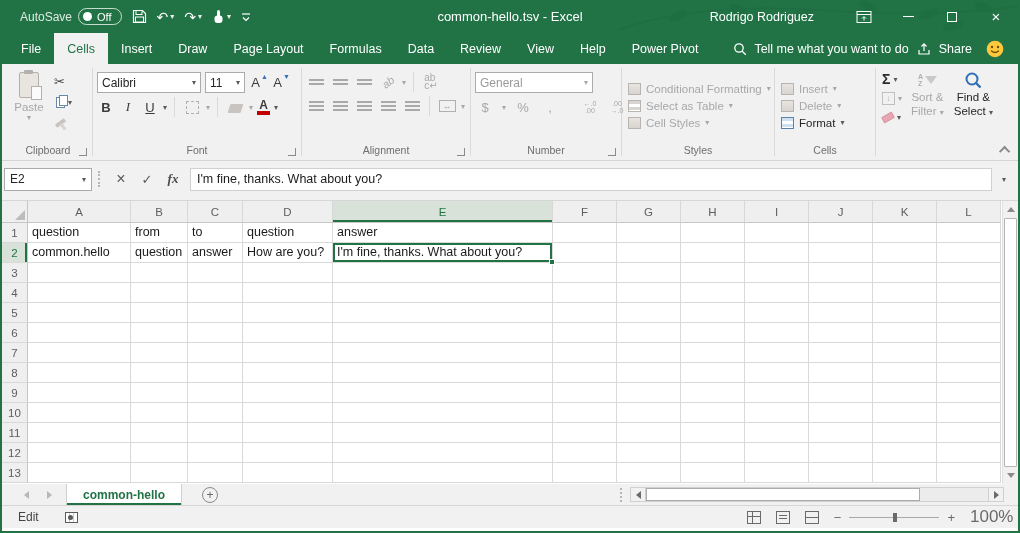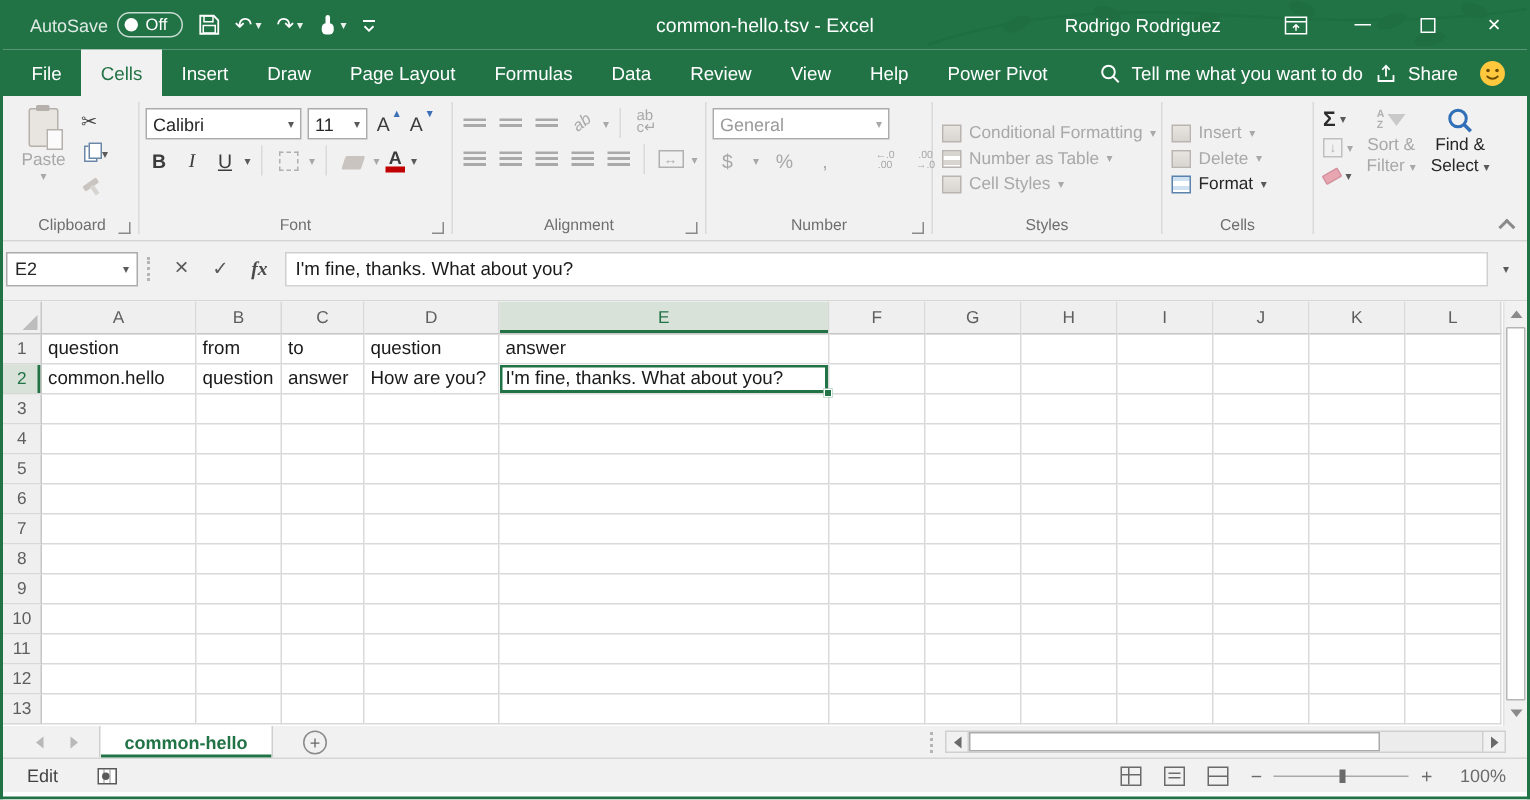--- a/index.html
+++ b/index.html
@@ -167,21 +167,21 @@
   .sright { margin-left:auto; display:flex; align-items:center; gap:15px; }
   .viewbtn { width:14px; height:13px; cursor:pointer; }
   .v-normal { border:1px solid #6a6a6a; background:linear-gradient(#6a6a6a,#6a6a6a) 4px 0/1px 100% no-repeat,linear-gradient(#6a6a6a,#6a6a6a) 0 4px/100% 1px no-repeat; }
   .v-layout { border:1px solid #6a6a6a; background:linear-gradient(#6a6a6a,#6a6a6a) 2px 3px/8px 1px no-repeat,linear-gradient(#6a6a6a,#6a6a6a) 2px 6px/8px 1px no-repeat; }
   .v-break { border:1px solid #6a6a6a; background:linear-gradient(#6a6a6a,#6a6a6a) 0 5px/100% 1px no-repeat; }
   .zoomctl { display:flex; align-items:center; gap:8px; }
   .zbtn { font-size:13px; color:#6a6a6a; cursor:pointer; line-height:1; }
   .ztrack { width:90px; height:1px; background:#a9a9a9; position:relative; cursor:pointer; }
   .ztick { position:absolute; left:50%; top:-3px; width:1px; height:7px; background:#a9a9a9; }
   .zhandle { position:absolute; left:48%; top:-4px; width:4px; height:9px; background:#6a6a6a; cursor:grab; }
-  .zoomlvl { font-size:12px; color:#6a6a6a; width:34px; text-align:right; }
+  .zoomlvl { font-size:17px; color:#6a6a6a; width:34px; text-align:right; }
 </style>
 </head>
 <body>
 
 <div class="app">
 
   <div class="titlebar">
     <svg class="leaves" width="400" height="33" viewBox="0 0 400 33">
       <g fill="#1d6b3f" stroke="#1d6b3f">
         <path d="M0 30 Q80 2 200 10 T400 6" fill="none" stroke-width="2"></path>
@@ -464,21 +464,21 @@
     <div class="rgroup" style="width:152px">
       <div class="rbody">
         <div class="scol">
           <div class="srow dis">
               <span class="sicon"></span>
               <span>Conditional Formatting</span>
               <span class="dd dis">▾</span>
             </div>
           <div class="srow dis">
               <span class="sicon grid"></span>
-              <span>Number as Table</span>
+              <span>Select as Table</span>
               <span class="dd dis">▾</span>
             </div>
           <div class="srow dis">
               <span class="sicon"></span>
               <span>Cell Styles</span>
               <span class="dd dis">▾</span>
             </div>
         </div>
       </div>
       <div class="rlabel"><span>Styles</span></div>

